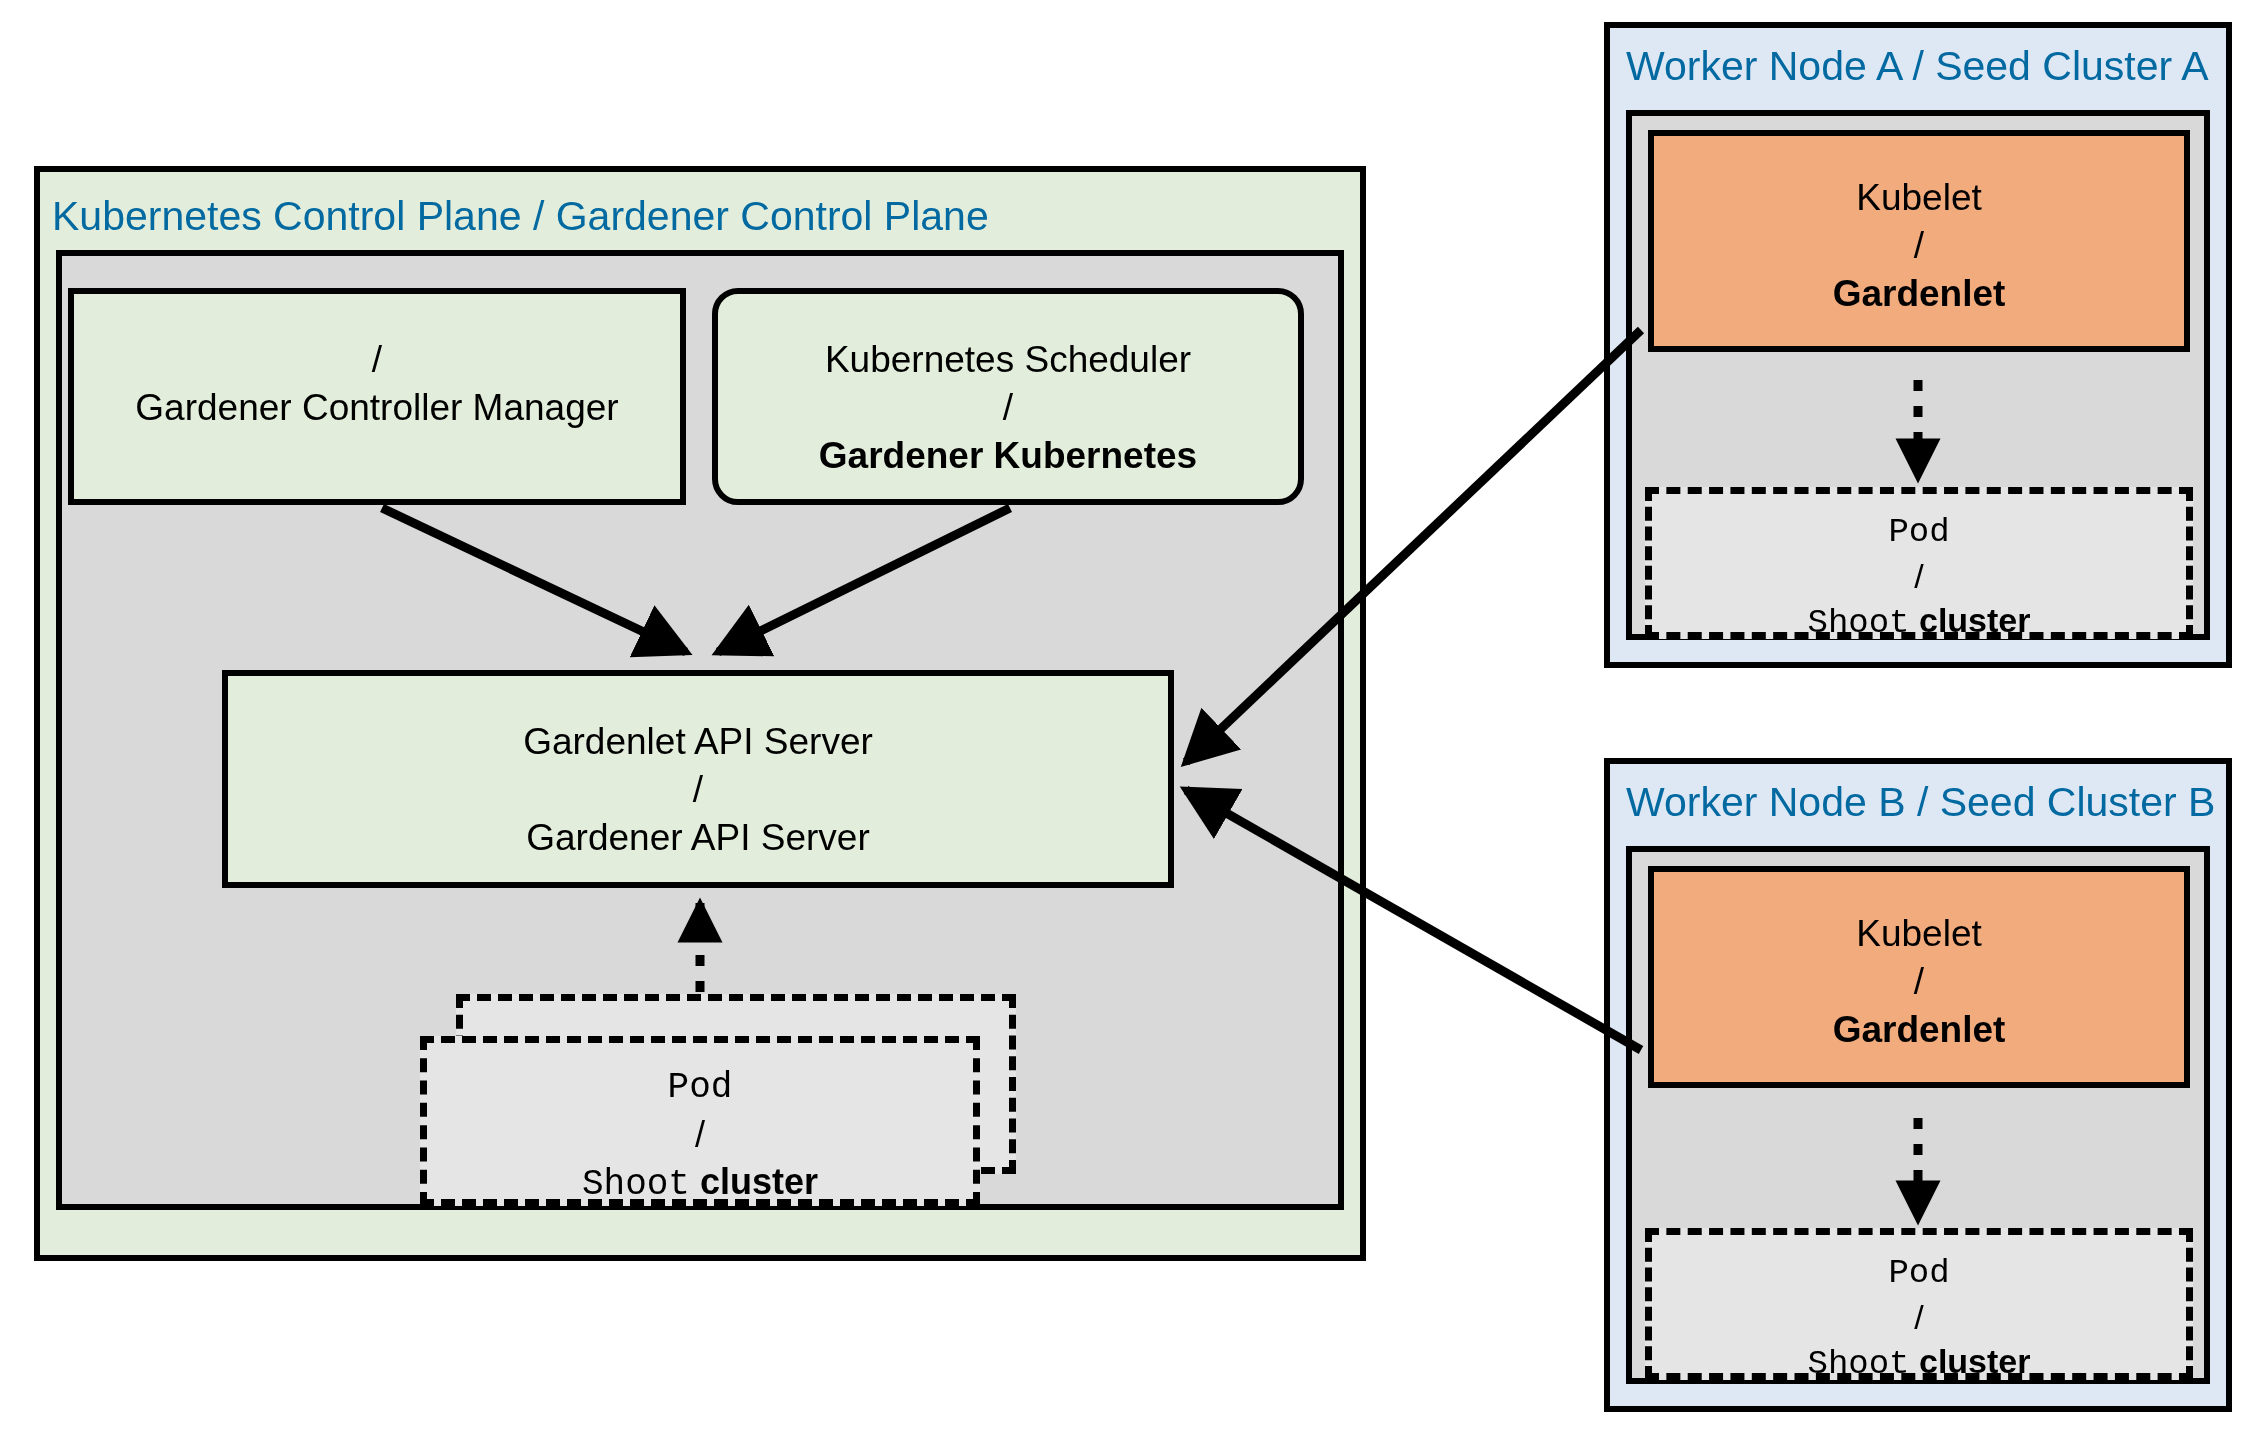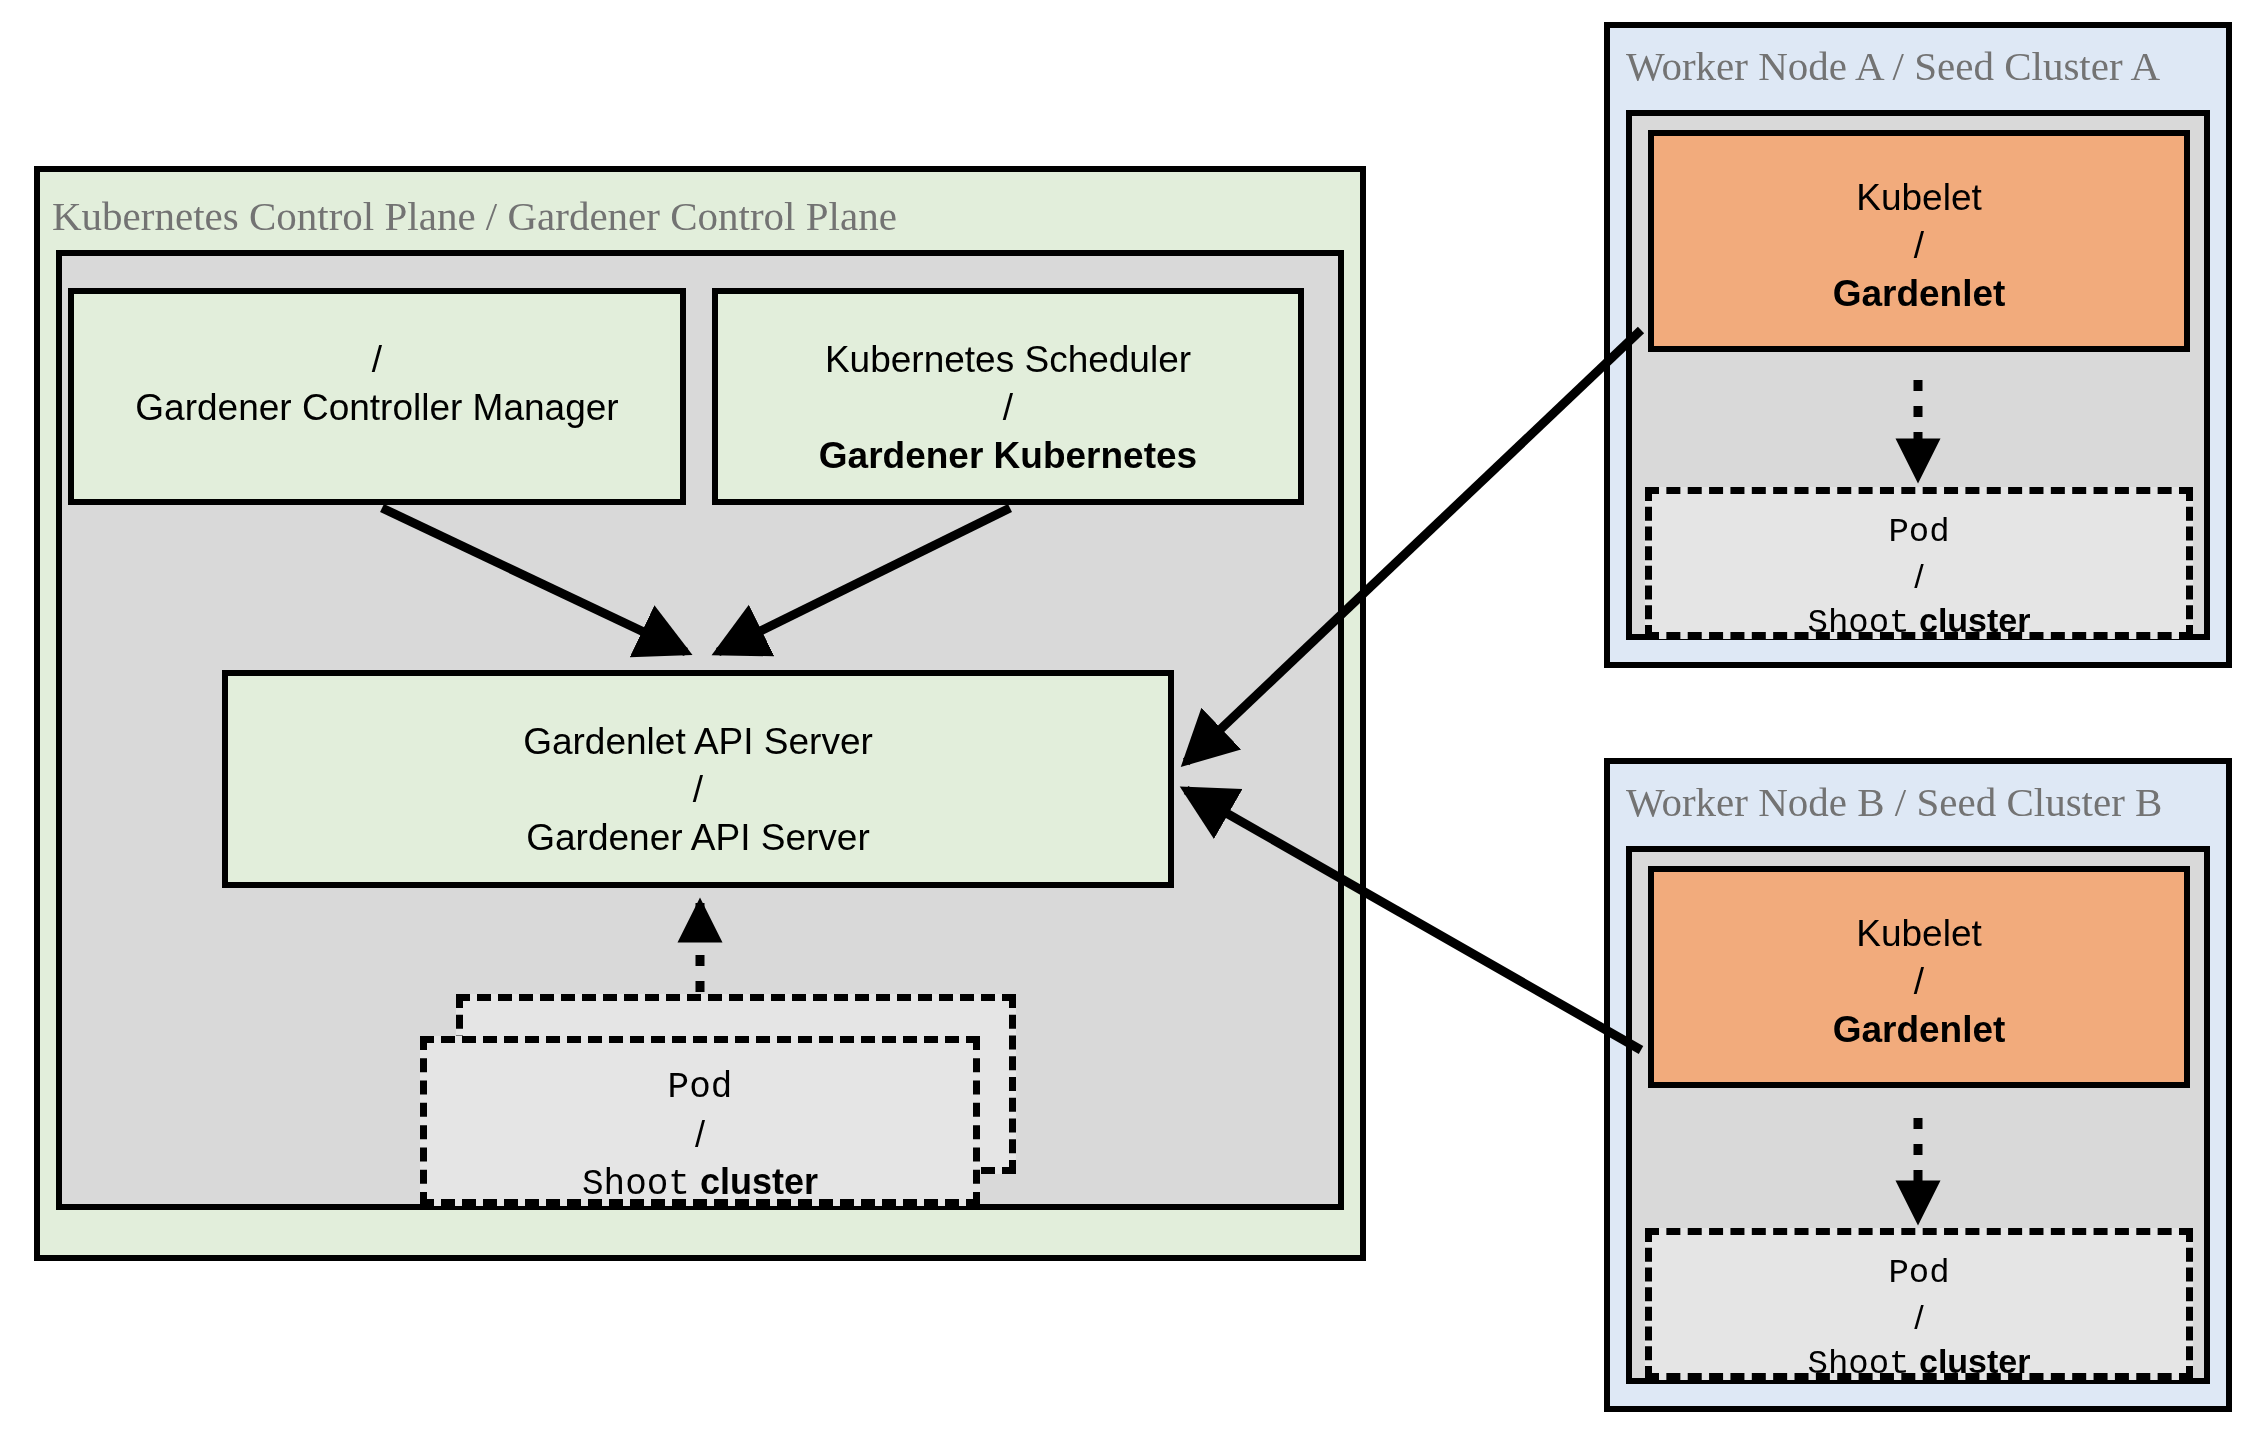--- a/index.html
+++ b/index.html
@@ -31,22 +31,21 @@
   .fill-gray   { background: #d9d9d9; }
   .fill-blue   { background: #dee8f5; }
   .fill-orange { background: #f2ab7c; }
   .fill-peach  { background: #e5e5e5; }
 
   .panel-title {
     position: absolute;
     font-size: 41px;
     line-height: 1;
     white-space: nowrap;
-    color: #737373;
-    font-family: Liberation Serif, serif;
+    color: #0369a1;
   }
 
   .stack {
     position: absolute;
     left: 0; right: 0;
     text-align: center;
     line-height: 1.30;
   }
   .ln { display: block; white-space: nowrap; }
   .ln.sans      { font-family: "Liberation Sans", sans-serif; font-weight: 400; }
@@ -83,21 +82,21 @@
   <div class="box solid-border fill-gray" style="left:56px; top:250px; width:1288px; height:960px;">
   </div>
 
   <div class="box solid-border fill-green" style="left:68px; top:288px; width:618px; height:217px;">
     <div class="stack" style="top:42px;">
       <span class="ln slash fs-37">/</span>
       <span class="ln sans fs-37">Gardener Controller Manager</span>
     </div>
   </div>
 
-  <div class="box solid-border fill-green" style="left:712px; top:288px; width:592px; height:217px;">
+  <div class="box solid-border fill-green" style="left:712px; top:288px; width:592px; height:217px;border-radius:26px;">
     <div class="stack" style="top:42px;">
       <span class="ln sans fs-37">Kubernetes Scheduler</span>
       <span class="ln slash fs-37">/</span>
       <span class="ln sans-bold fs-37">Gardener Kubernetes</span>
     </div>
   </div>
 
   <div class="box solid-border fill-green" style="left:222px; top:670px; width:952px; height:218px;">
     <div class="stack" style="top:42px;">
       <span class="ln sans fs-37">Gardenlet API Server</span>

